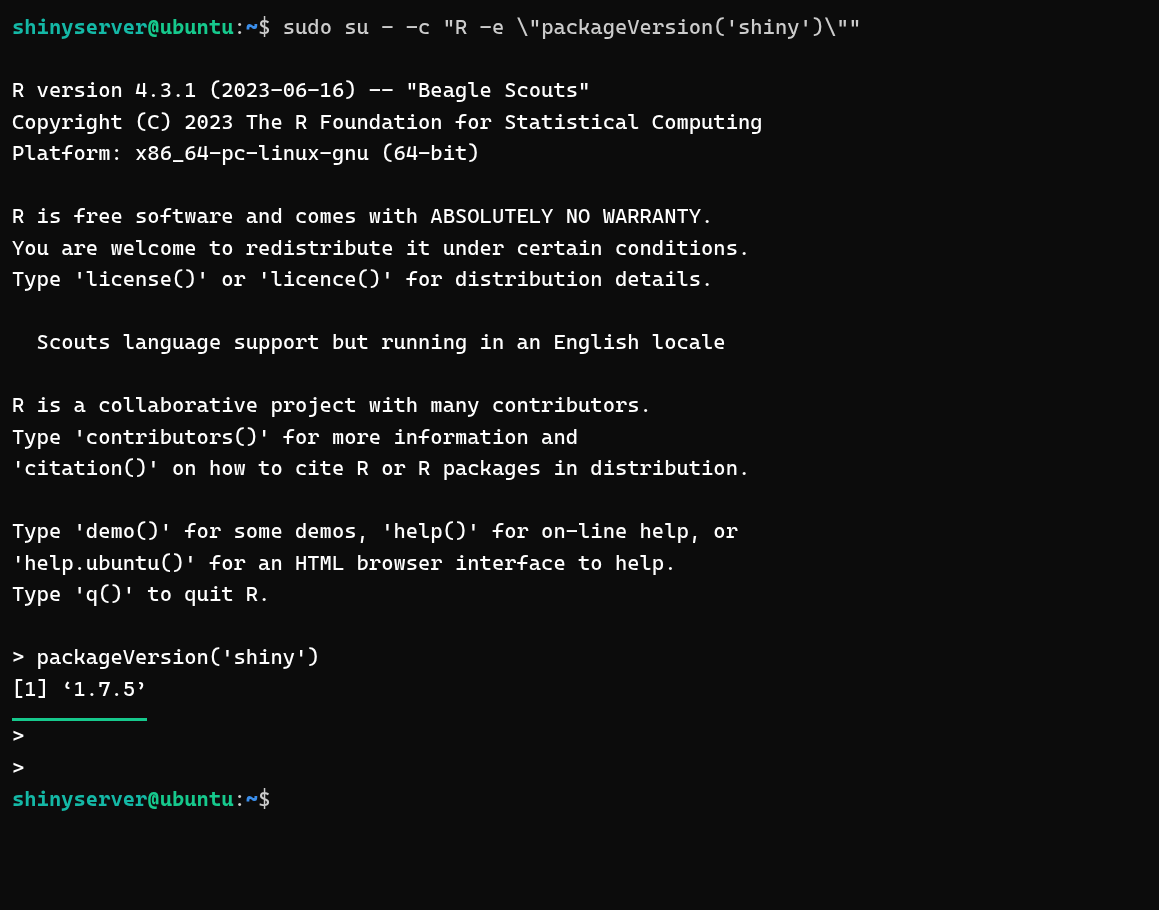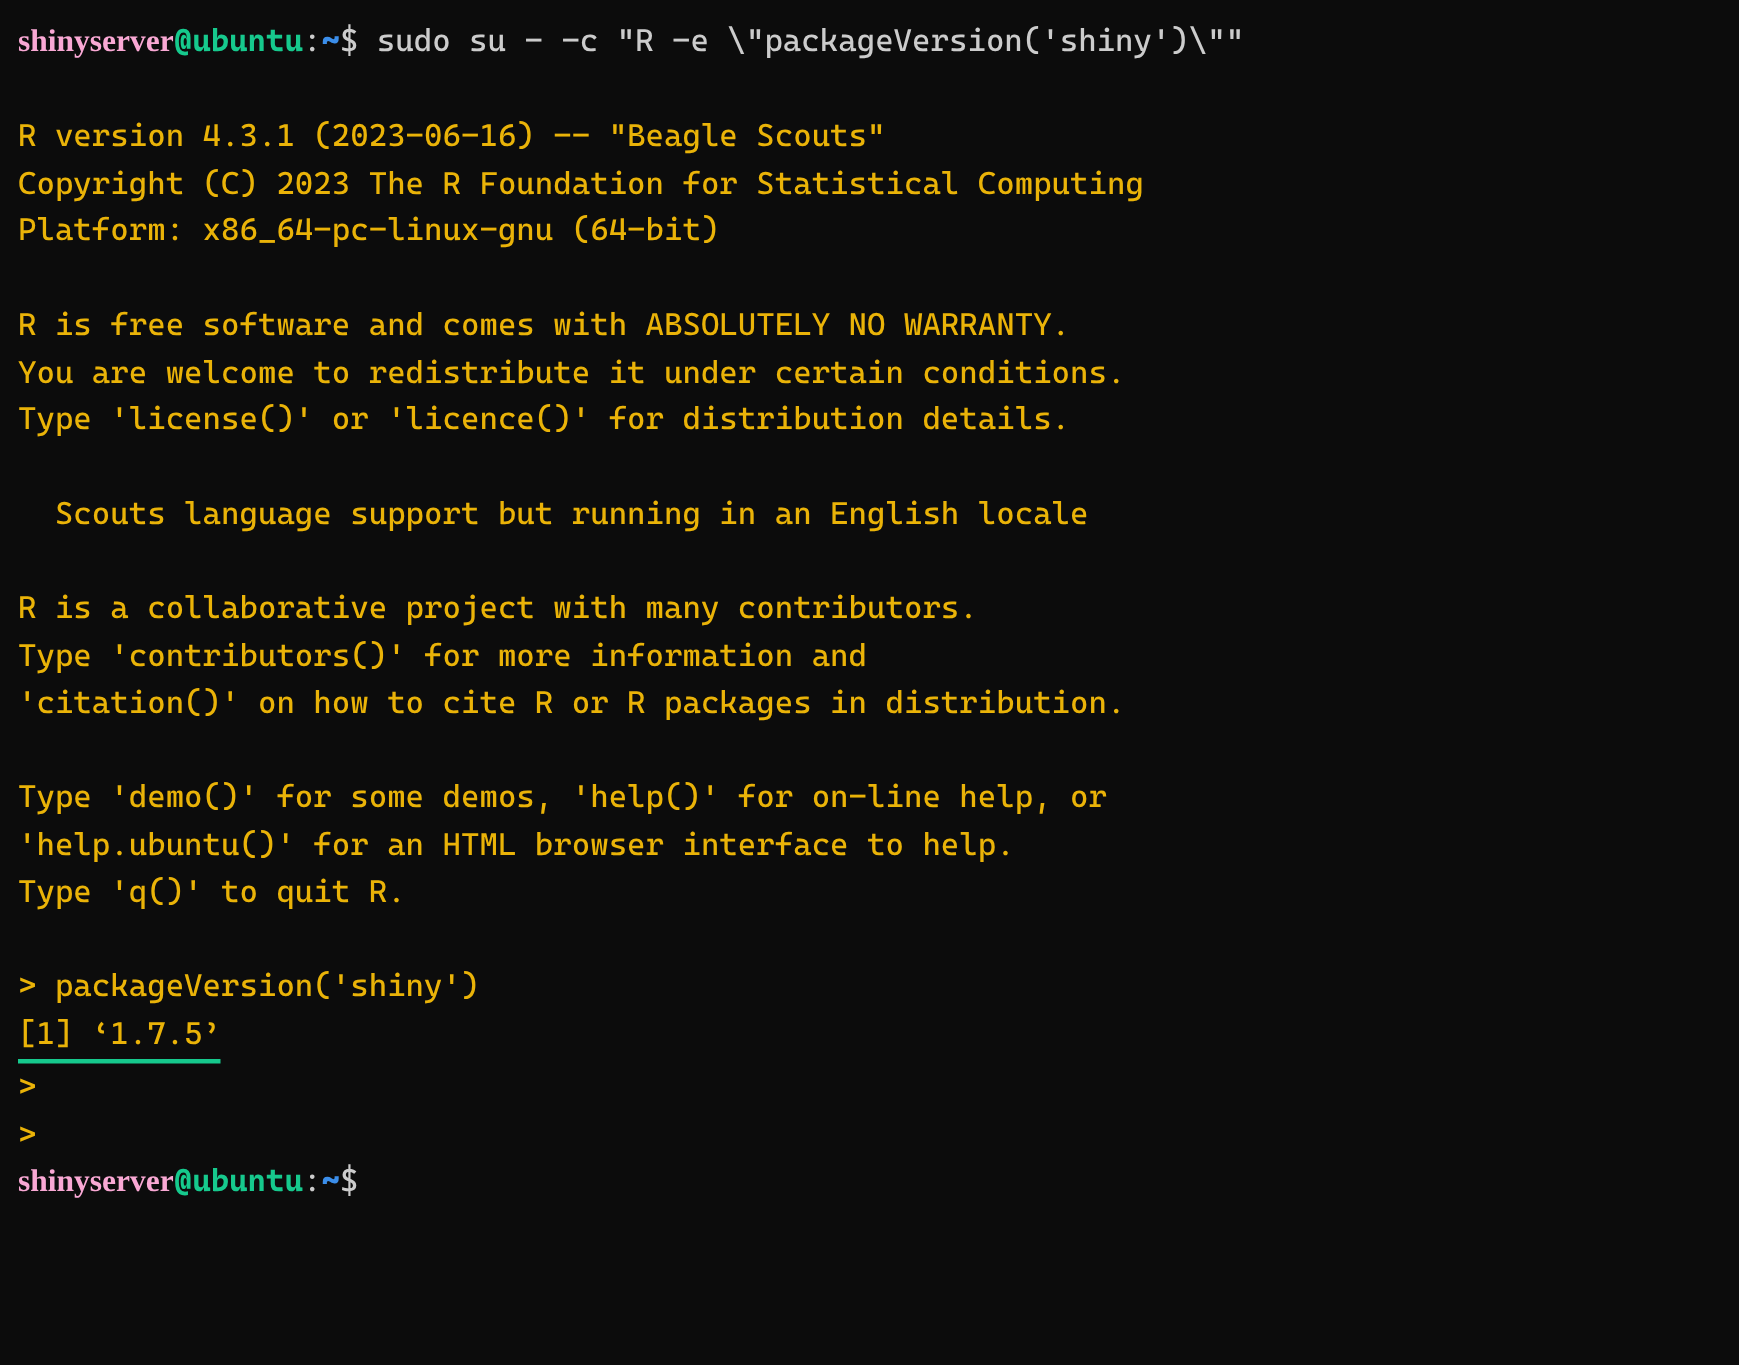--- a/index.html
+++ b/index.html
@@ -13,48 +13,47 @@
       font-family: "Cascadia Mono", "Consolas", "Courier New", monospace;
       font-size: 21px;
       line-height: 1.5;
       padding: 12px;
       width: 1159px;
       height: 910px;
       overflow: hidden;
       white-space: pre;
     }
     .prompt-user {
-      color: #f9a8d4;
+      color: #14b8a6;
       font-weight: bold;
-      font-family: Liberation Serif, serif;
     }
     .prompt-host {
       color: #16c98d;
       font-weight: bold;
     }
     .prompt-colon {
       color: #cccccc;
     }
     .prompt-path {
       color: #3b8eea;
       font-weight: bold;
     }
     .prompt-dollar {
       color: #cccccc;
     }
     .command {
       color: #cccccc;
     }
     .output {
-      color: #eab308;
+      color: #ffffff;
     }
     .highlighted {
       display: inline-block;
       border-bottom: 3px solid #16c98d;
-      padding-bottom: 1px;
+      padding-bottom: 13px;
     }
   </style>
 </head>
 <body><span class="prompt-user">shinyserver</span><span class="prompt-host">@ubuntu</span><span class="prompt-colon">:</span><span class="prompt-path">~</span><span class="prompt-dollar">$ </span><span class="command">sudo su - -c "R -e \"packageVersion('shiny')\""</span>
 
 <span class="output">R version 4.3.1 (2023-06-16) -- "Beagle Scouts"</span>
 <span class="output">Copyright (C) 2023 The R Foundation for Statistical Computing</span>
 <span class="output">Platform: x86_64-pc-linux-gnu (64-bit)</span>
 
 <span class="output">R is free software and comes with ABSOLUTELY NO WARRANTY.</span>

